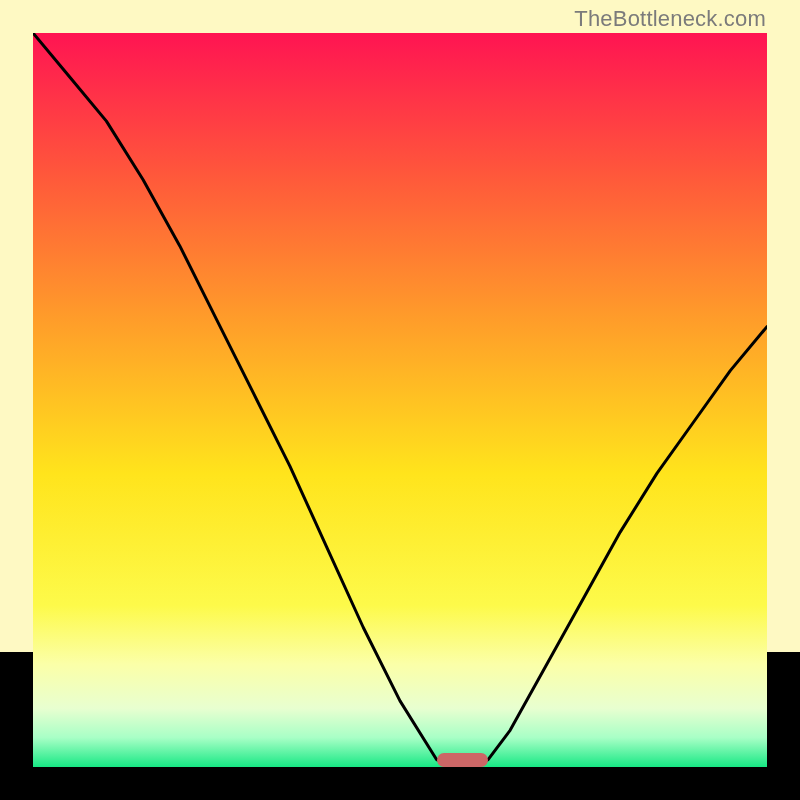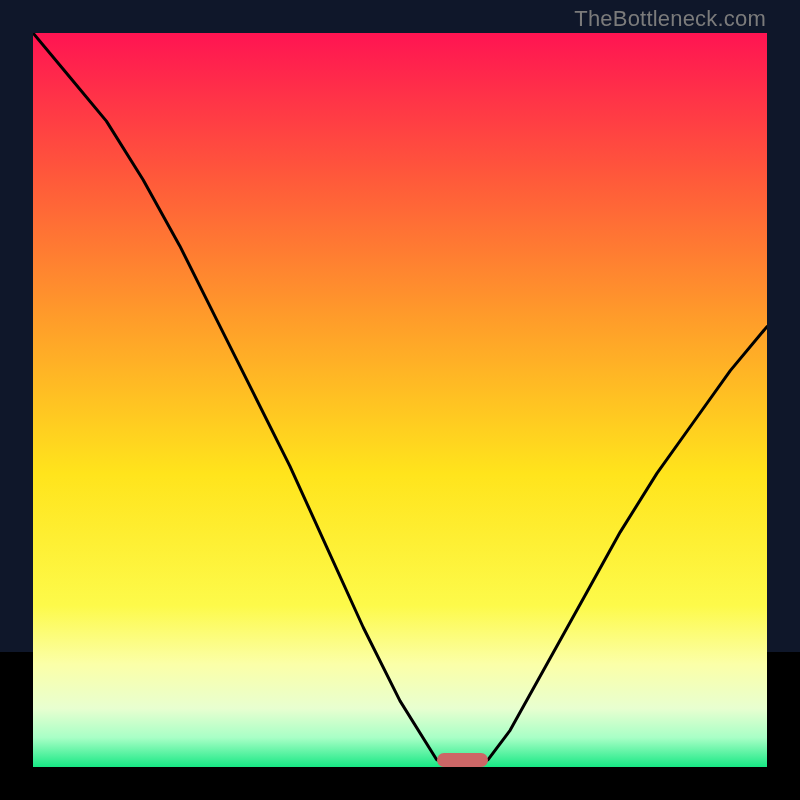--- a/index.html
+++ b/index.html
@@ -7,21 +7,21 @@
     padding: 0;
     width: 800px;
     height: 800px;
     background: #000;
     overflow: hidden;
   }
   .frame {
     position: relative;
     width: 800px;
     height: 652px;
-    background: #0f172a;
+    background: #fef9c3;
   }
   .plot-area {
     position: absolute;
     left: 33px;
     top: 33px;
     width: 734px;
     height: 734px;
     overflow: hidden;
   }
   .gradient-bg {

